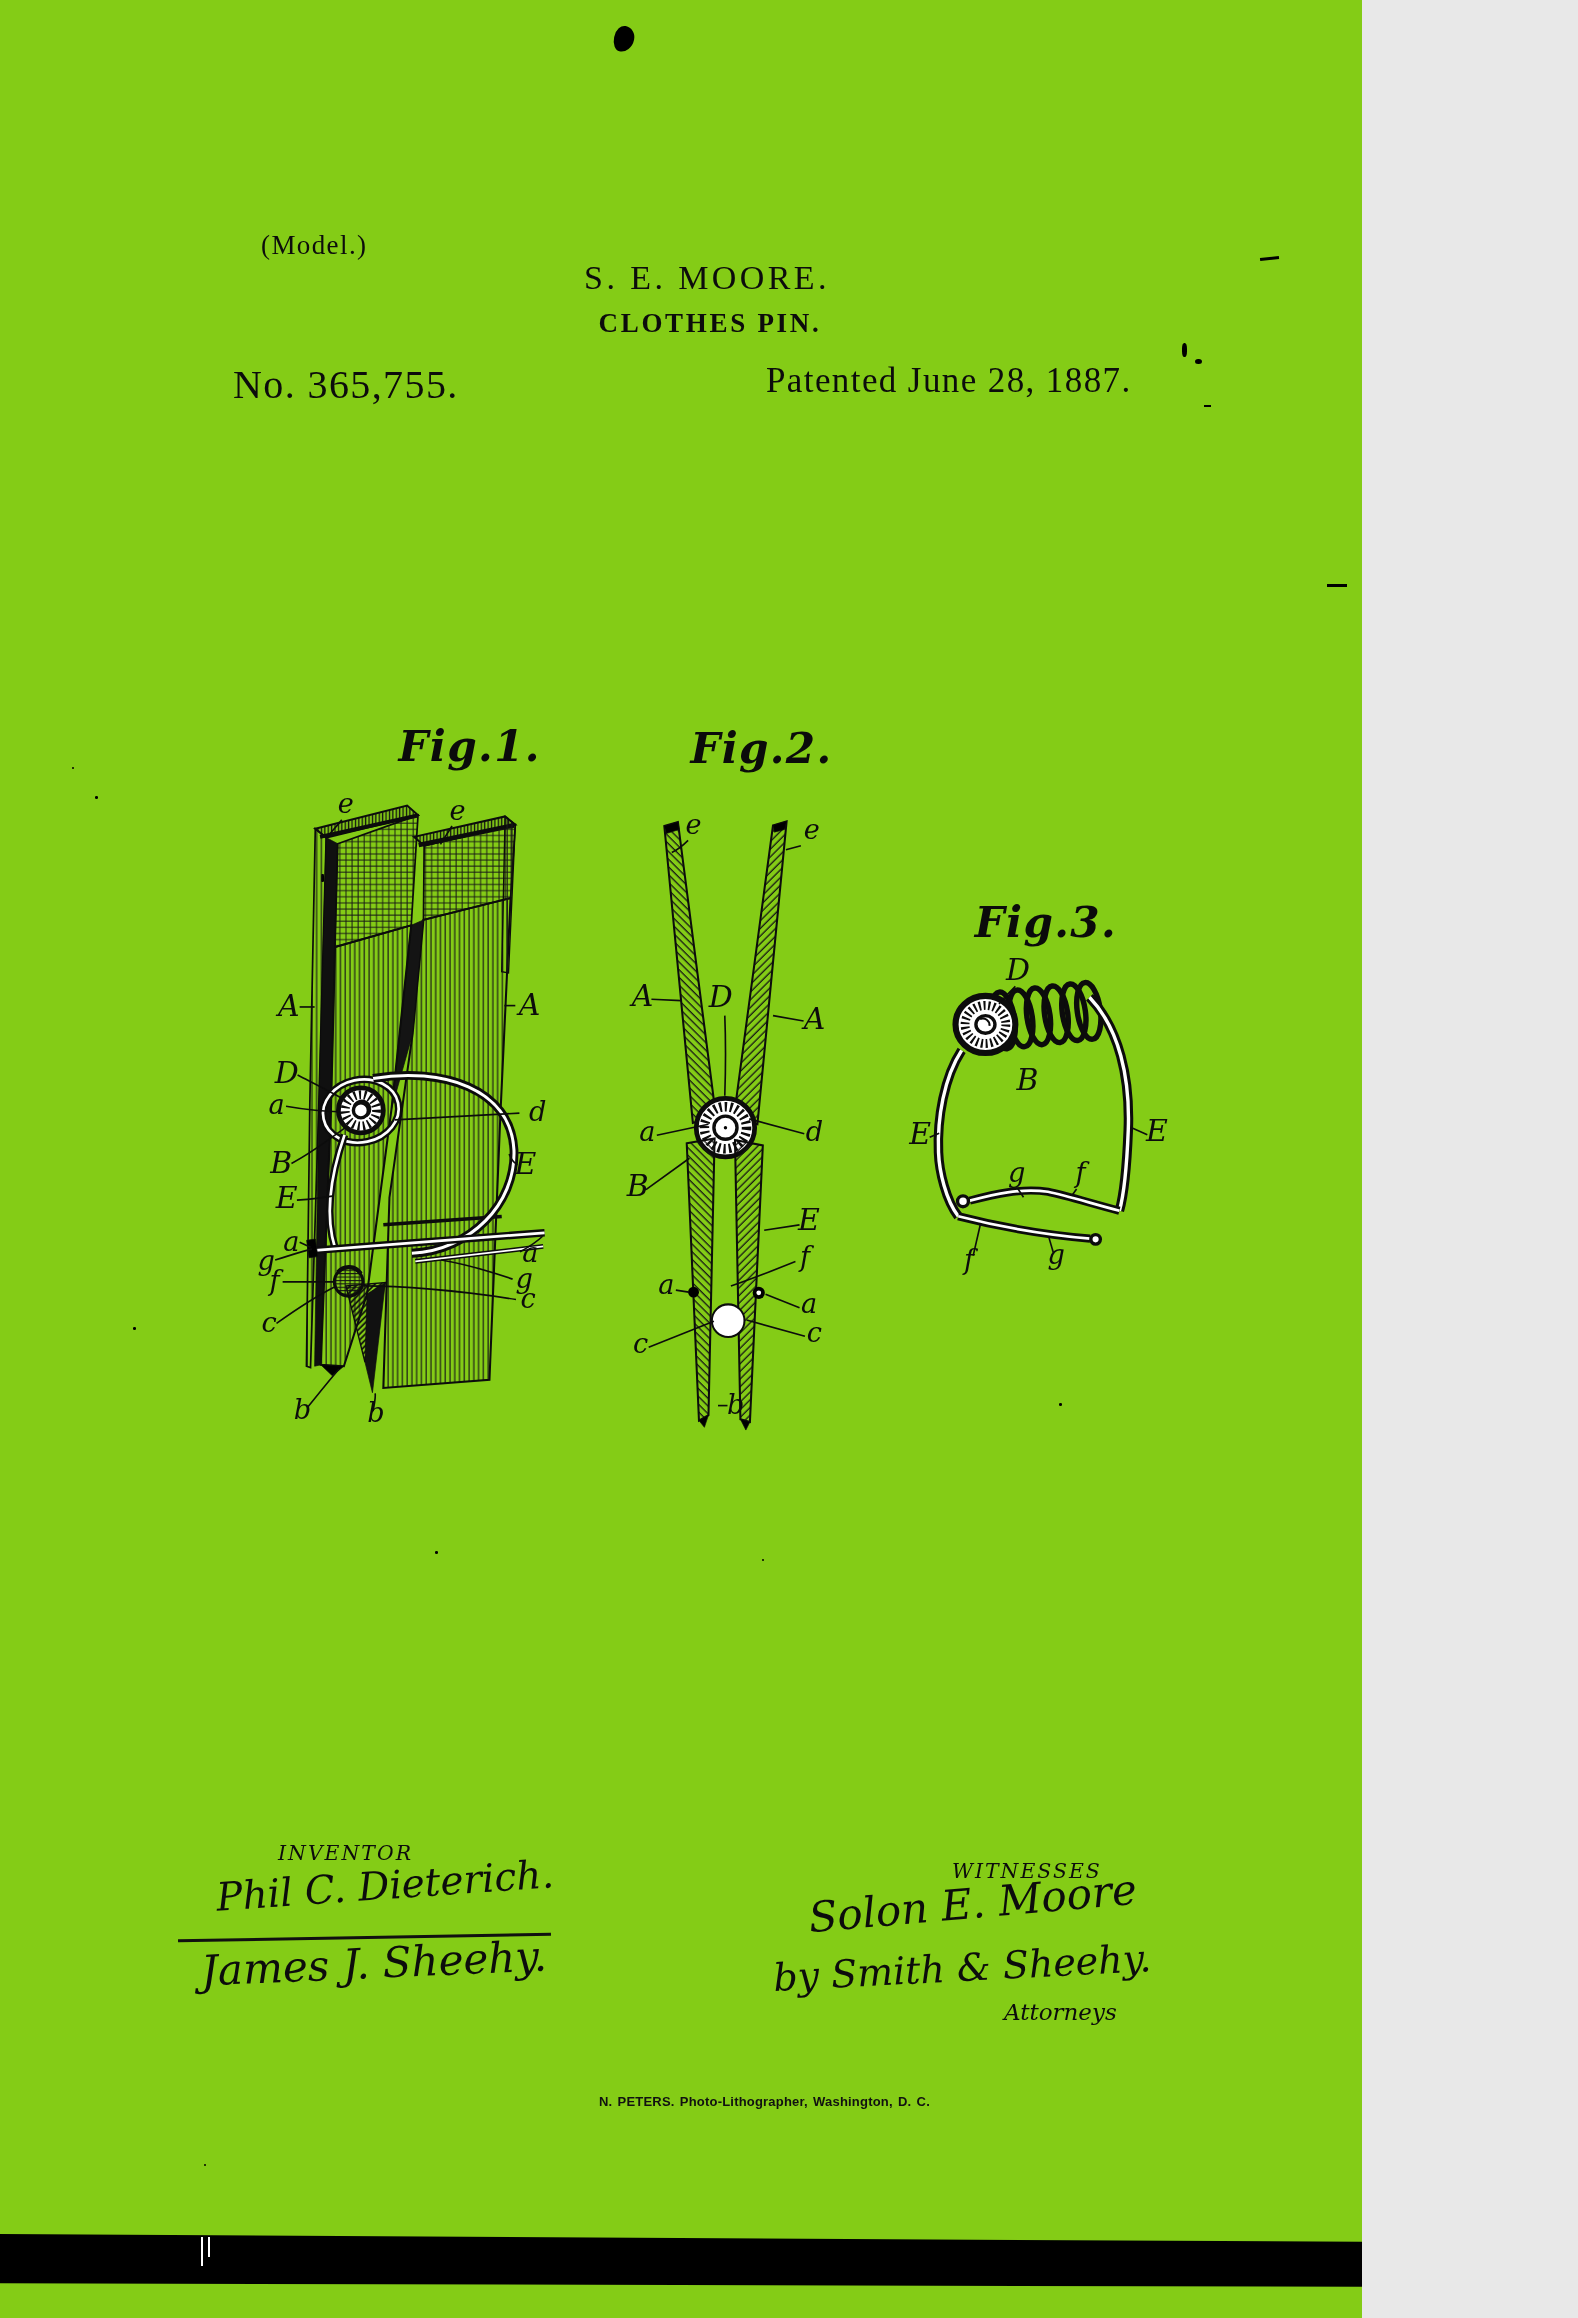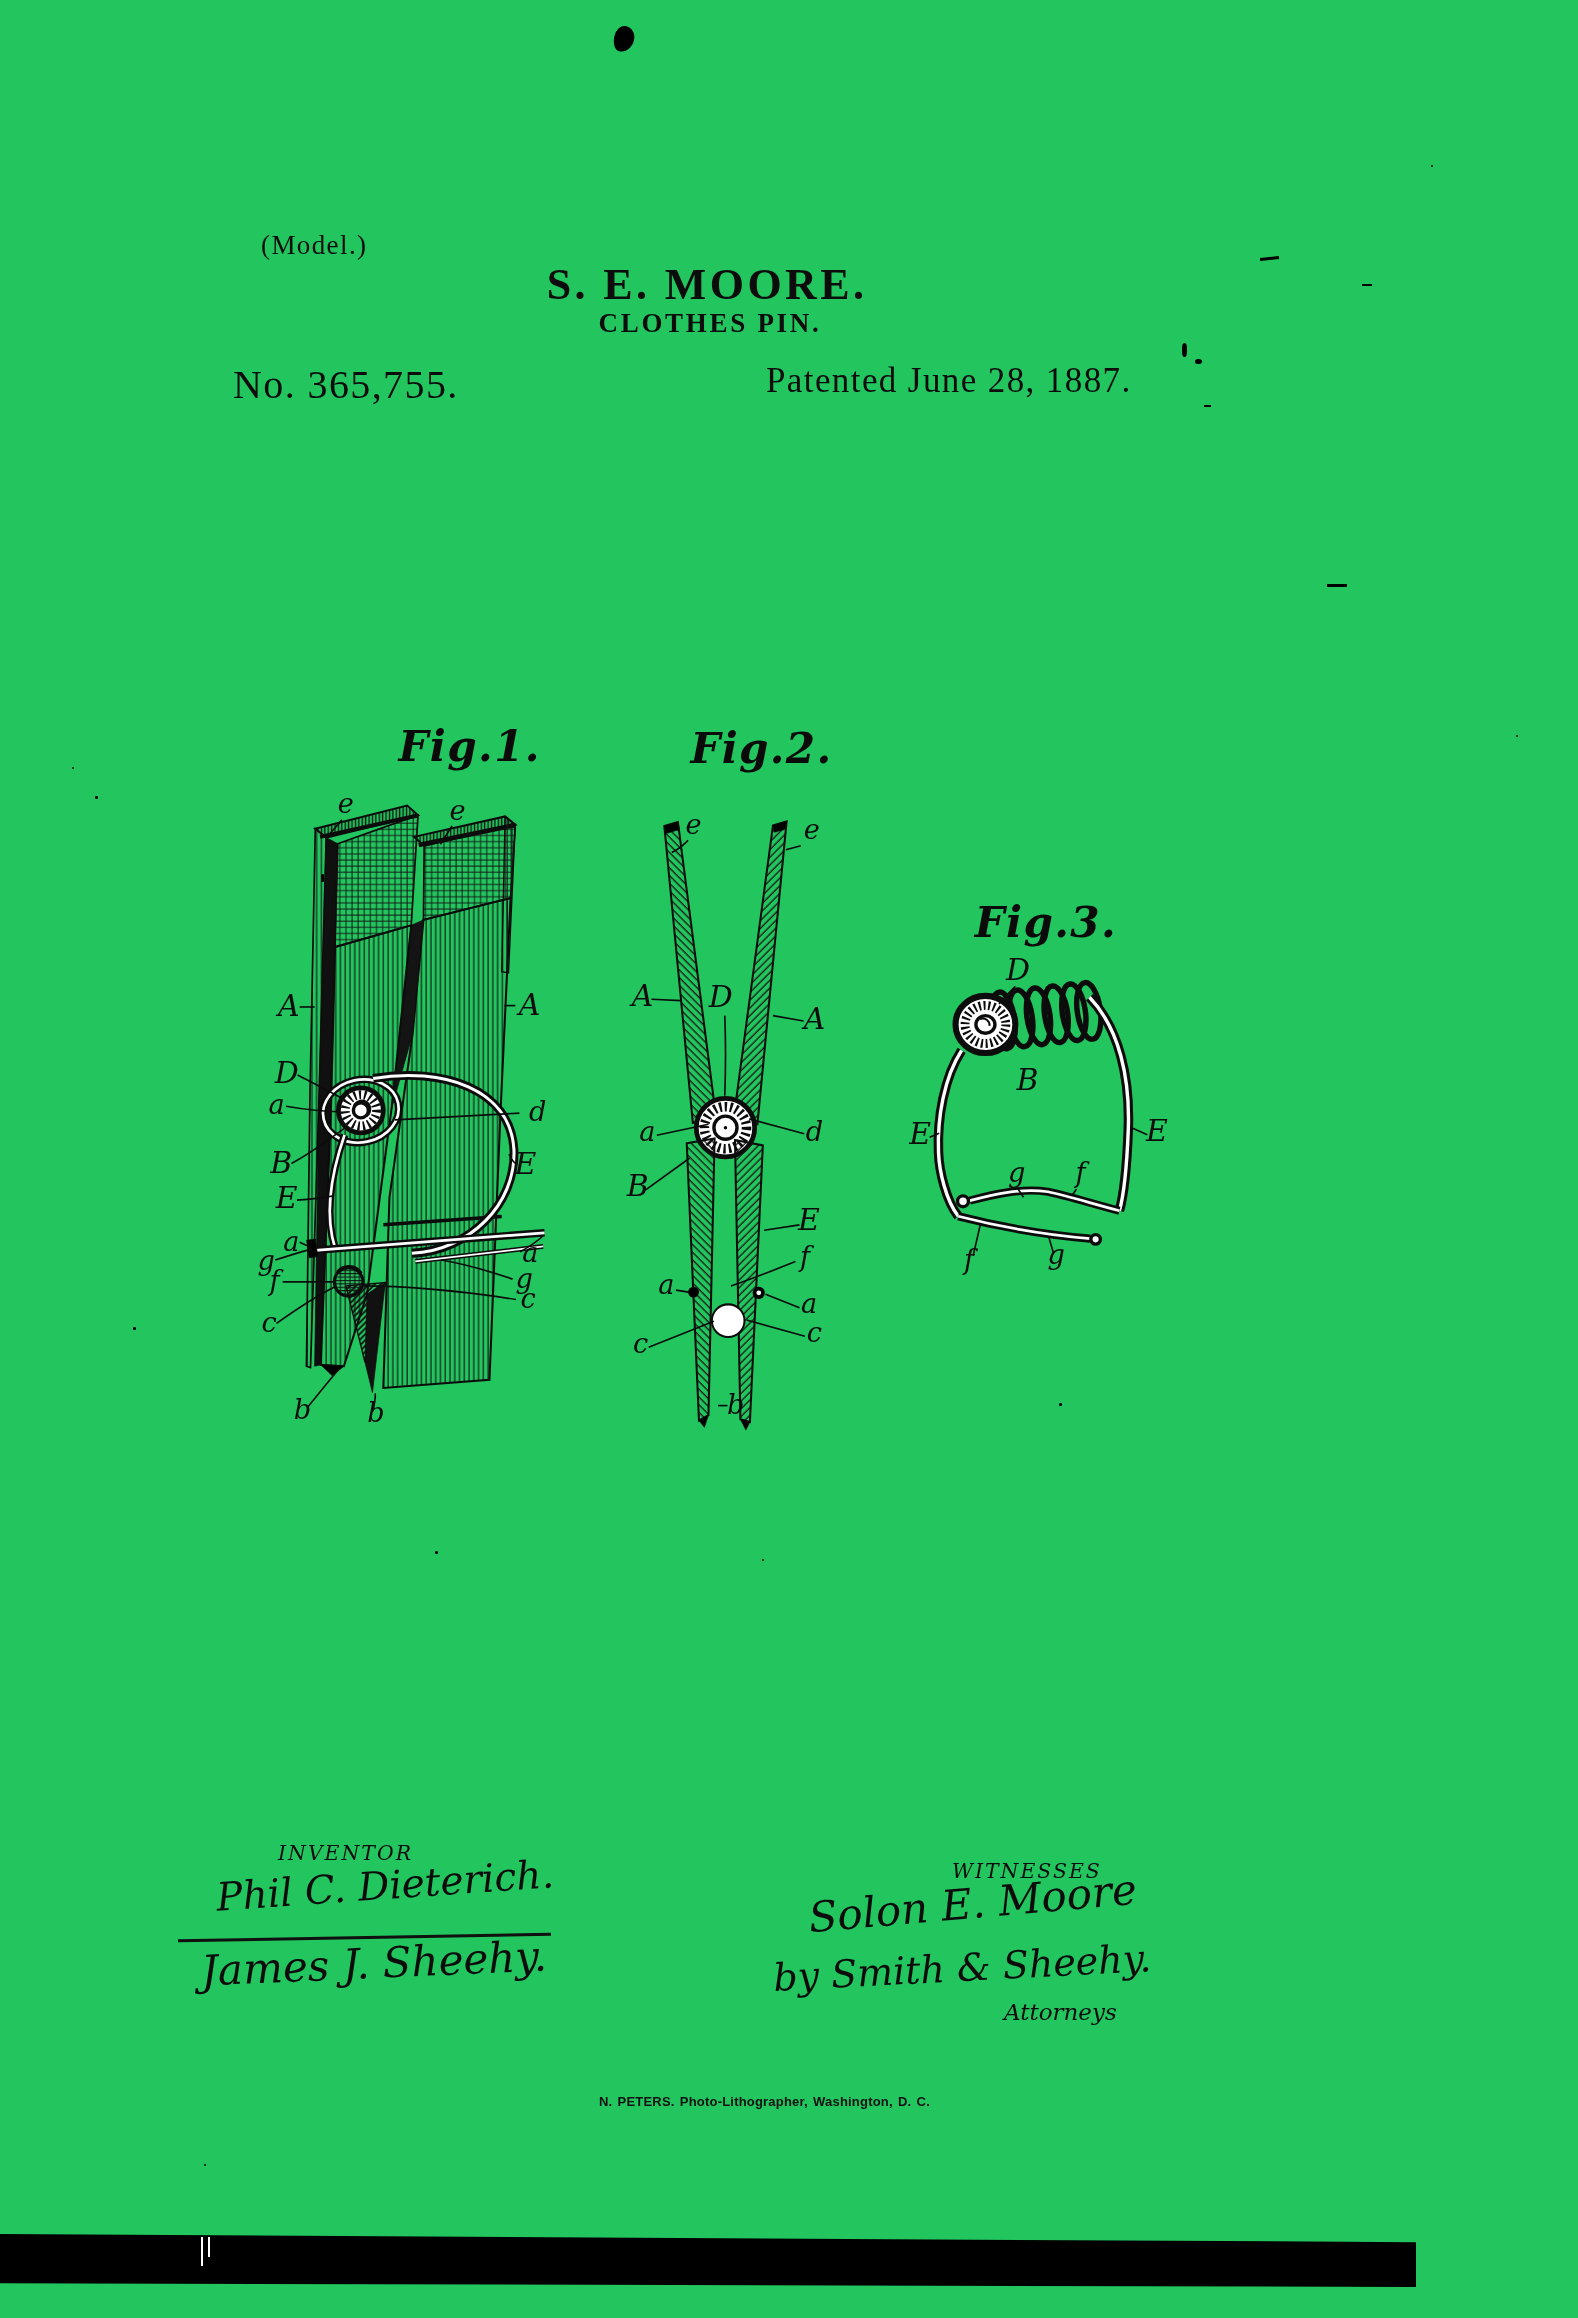--- a/index.html
+++ b/index.html
@@ -1,23 +1,23 @@
 <!DOCTYPE html>
 <html style="font-size:11px"><head>
 <meta charset="utf-8">
 <style>
   html,body { margin:0; padding:0; background:#e8e8e8; }
   .page {
-    position:relative; width:1578px; height:2319px; background:#22c55e;
+    position:relative; width:1362px; height:2319px; background:#84cc16;
     overflow:hidden; font-family:"Liberation Serif", serif; color:#0c0c0c;
   }
   .abs { position:absolute; }
   
   .model    { left:261px;  top:230px;  font-size:27px; letter-spacing:1.4px; }
-  .name     { left:503px;  top:259px;  width:408px; text-align:center; font-size:44px; font-weight:700; letter-spacing:3.4px; }
+  .name     { left:503px;  top:259px;  width:408px; text-align:center; font-size:34px; font-weight:400; letter-spacing:3.4px; }
   .title    { left:540px;  top:308px;  width:340px; text-align:center; font-size:27px; font-weight:600; letter-spacing:2.7px; }
   .patno    { left:233px;  top:361px;  font-size:40px; letter-spacing:1.4px; }
   .patdate  { left:766px; top:361px;  font-size:35px; letter-spacing:1.4px; }
   
   .hand { font-family:"DejaVu Serif", serif; font-style:italic; white-space:nowrap; }
   .w-head   { left:278px;  top:1841px; font-size:20.4px; letter-spacing:2px; }
   .i-head   { left:952px; top:1859px; font-size:20.4px; letter-spacing:2px; }
   .sig-w1   { left:216px;  top:1863px; font-size:39px; transform:rotate(-4deg); }
   .sig-w2   { left:201px;  top:1939px; font-size:42px; transform:rotate(-2.5deg); }
   .sig-inv  { left:808px; top:1879px; font-size:42px; transform:rotate(-5deg); }

